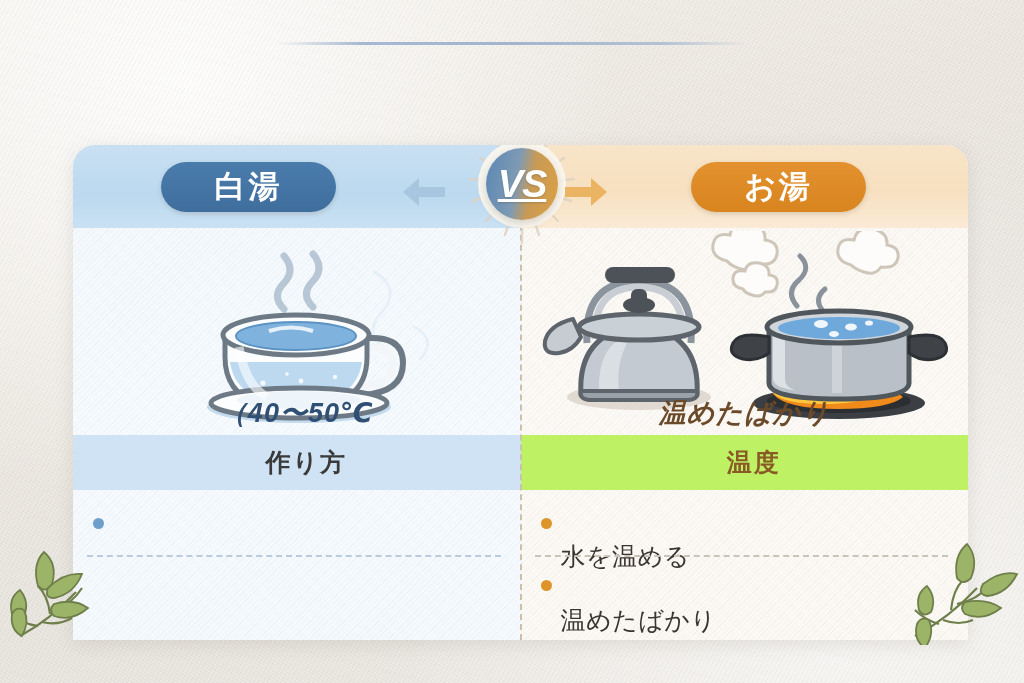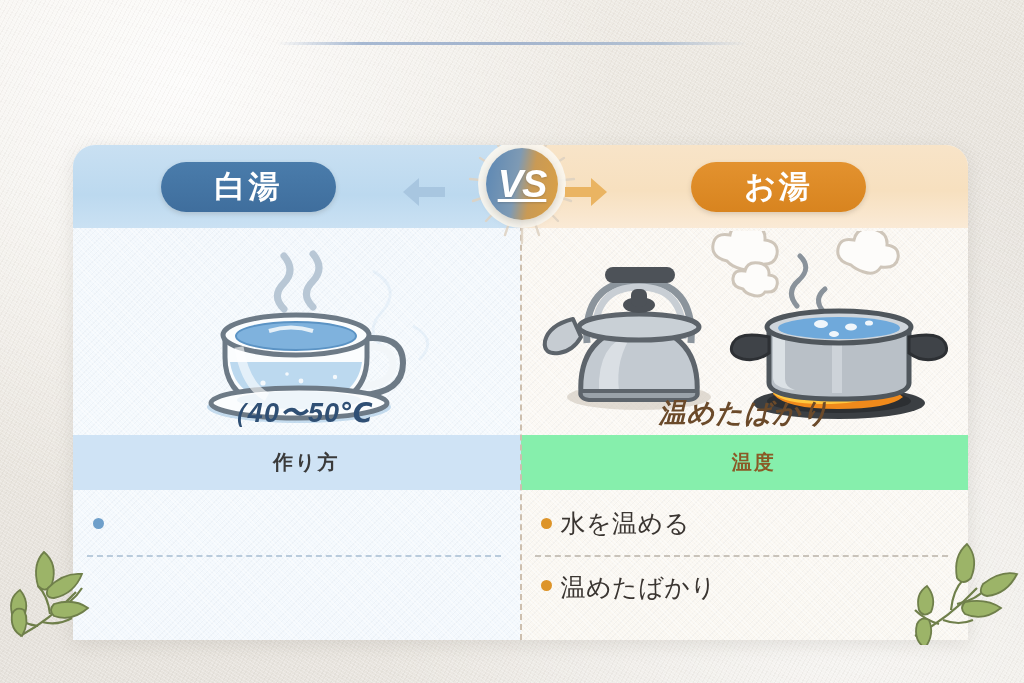--- a/index.html
+++ b/index.html
@@ -71,25 +71,25 @@
   }
 
   
   .hdr-band { position:absolute; top:0; height:83px; width:50%; }
   .hdr-band.left  { left:0;  background:linear-gradient(180deg,#c9e0f2 0%,#bcd9ef 60%,#cae1f3 100%); }
   .hdr-band.right { left:50%; background:linear-gradient(180deg,#f8e4c8 0%,#f7e0bf 55%,#faead6 100%); }
 
   
   .sec-band { position:absolute; top:290px; height:55px; width:50%; }
   .sec-band.left  { left:0;  background:#cfe3f5; }
-  .sec-band.right { left:50%; background:#86efac;text-align:right; }
+  .sec-band.right { left:50%; background:#bef264;text-align:right; }
   .sec-label {
     position:absolute; top:0; left:0; width:100%; height:55px;
     display:flex; align-items:center; justify-content:center;
-    font-size:20px; font-weight:bold; letter-spacing:2px;padding-left:19px;
+    font-size:25px; font-weight:bold; letter-spacing:2px;padding-left:19px;
   }
   .sec-band.left  .sec-label { color:#3a3a3a; }
   .sec-band.right .sec-label { color:#8a5a26; }
 
   
   #vdash {
     position:absolute; left:50%; top:0; width:0; height:495px;
     border-left:2px dashed #cdbfae; transform:translateX(-1px); z-index:5;
   }
 
@@ -145,21 +145,21 @@
   .brow.r1 { padding-top:14px; }
   .brow.r2 { padding-top:16px; }
   .dot {
     position:absolute; left:20px; top:25px;
     width:11px; height:11px; border-radius:50%;
   }
   .blist.left  .dot { background:#6e9fca; }
   .blist.right .dot { background:#dd9429; }
   .btext { font-size:25px; line-height:1.28; letter-spacing:.5px; }
   .blist.left  .btext { color:#33383d; }
-  .blist.right .btext { color:#3a3531; }
+  .blist.right .btext { color:#3a3531;margin-top:33px; }
   .btext .sub { display:block; font-size:24px; }
   .hdash {
     position:absolute; left:14px; width:calc(100% - 34px); height:0;
     border-top:2px dashed #c9c3ba; top:62px;
   }
   .blist.left .hdash { border-top-color:#b9cbdc; }
 
   
   .leaf-sprig { position:absolute; bottom:38px; z-index:12; }
   .leaf-sprig.left  { left:6px; }

